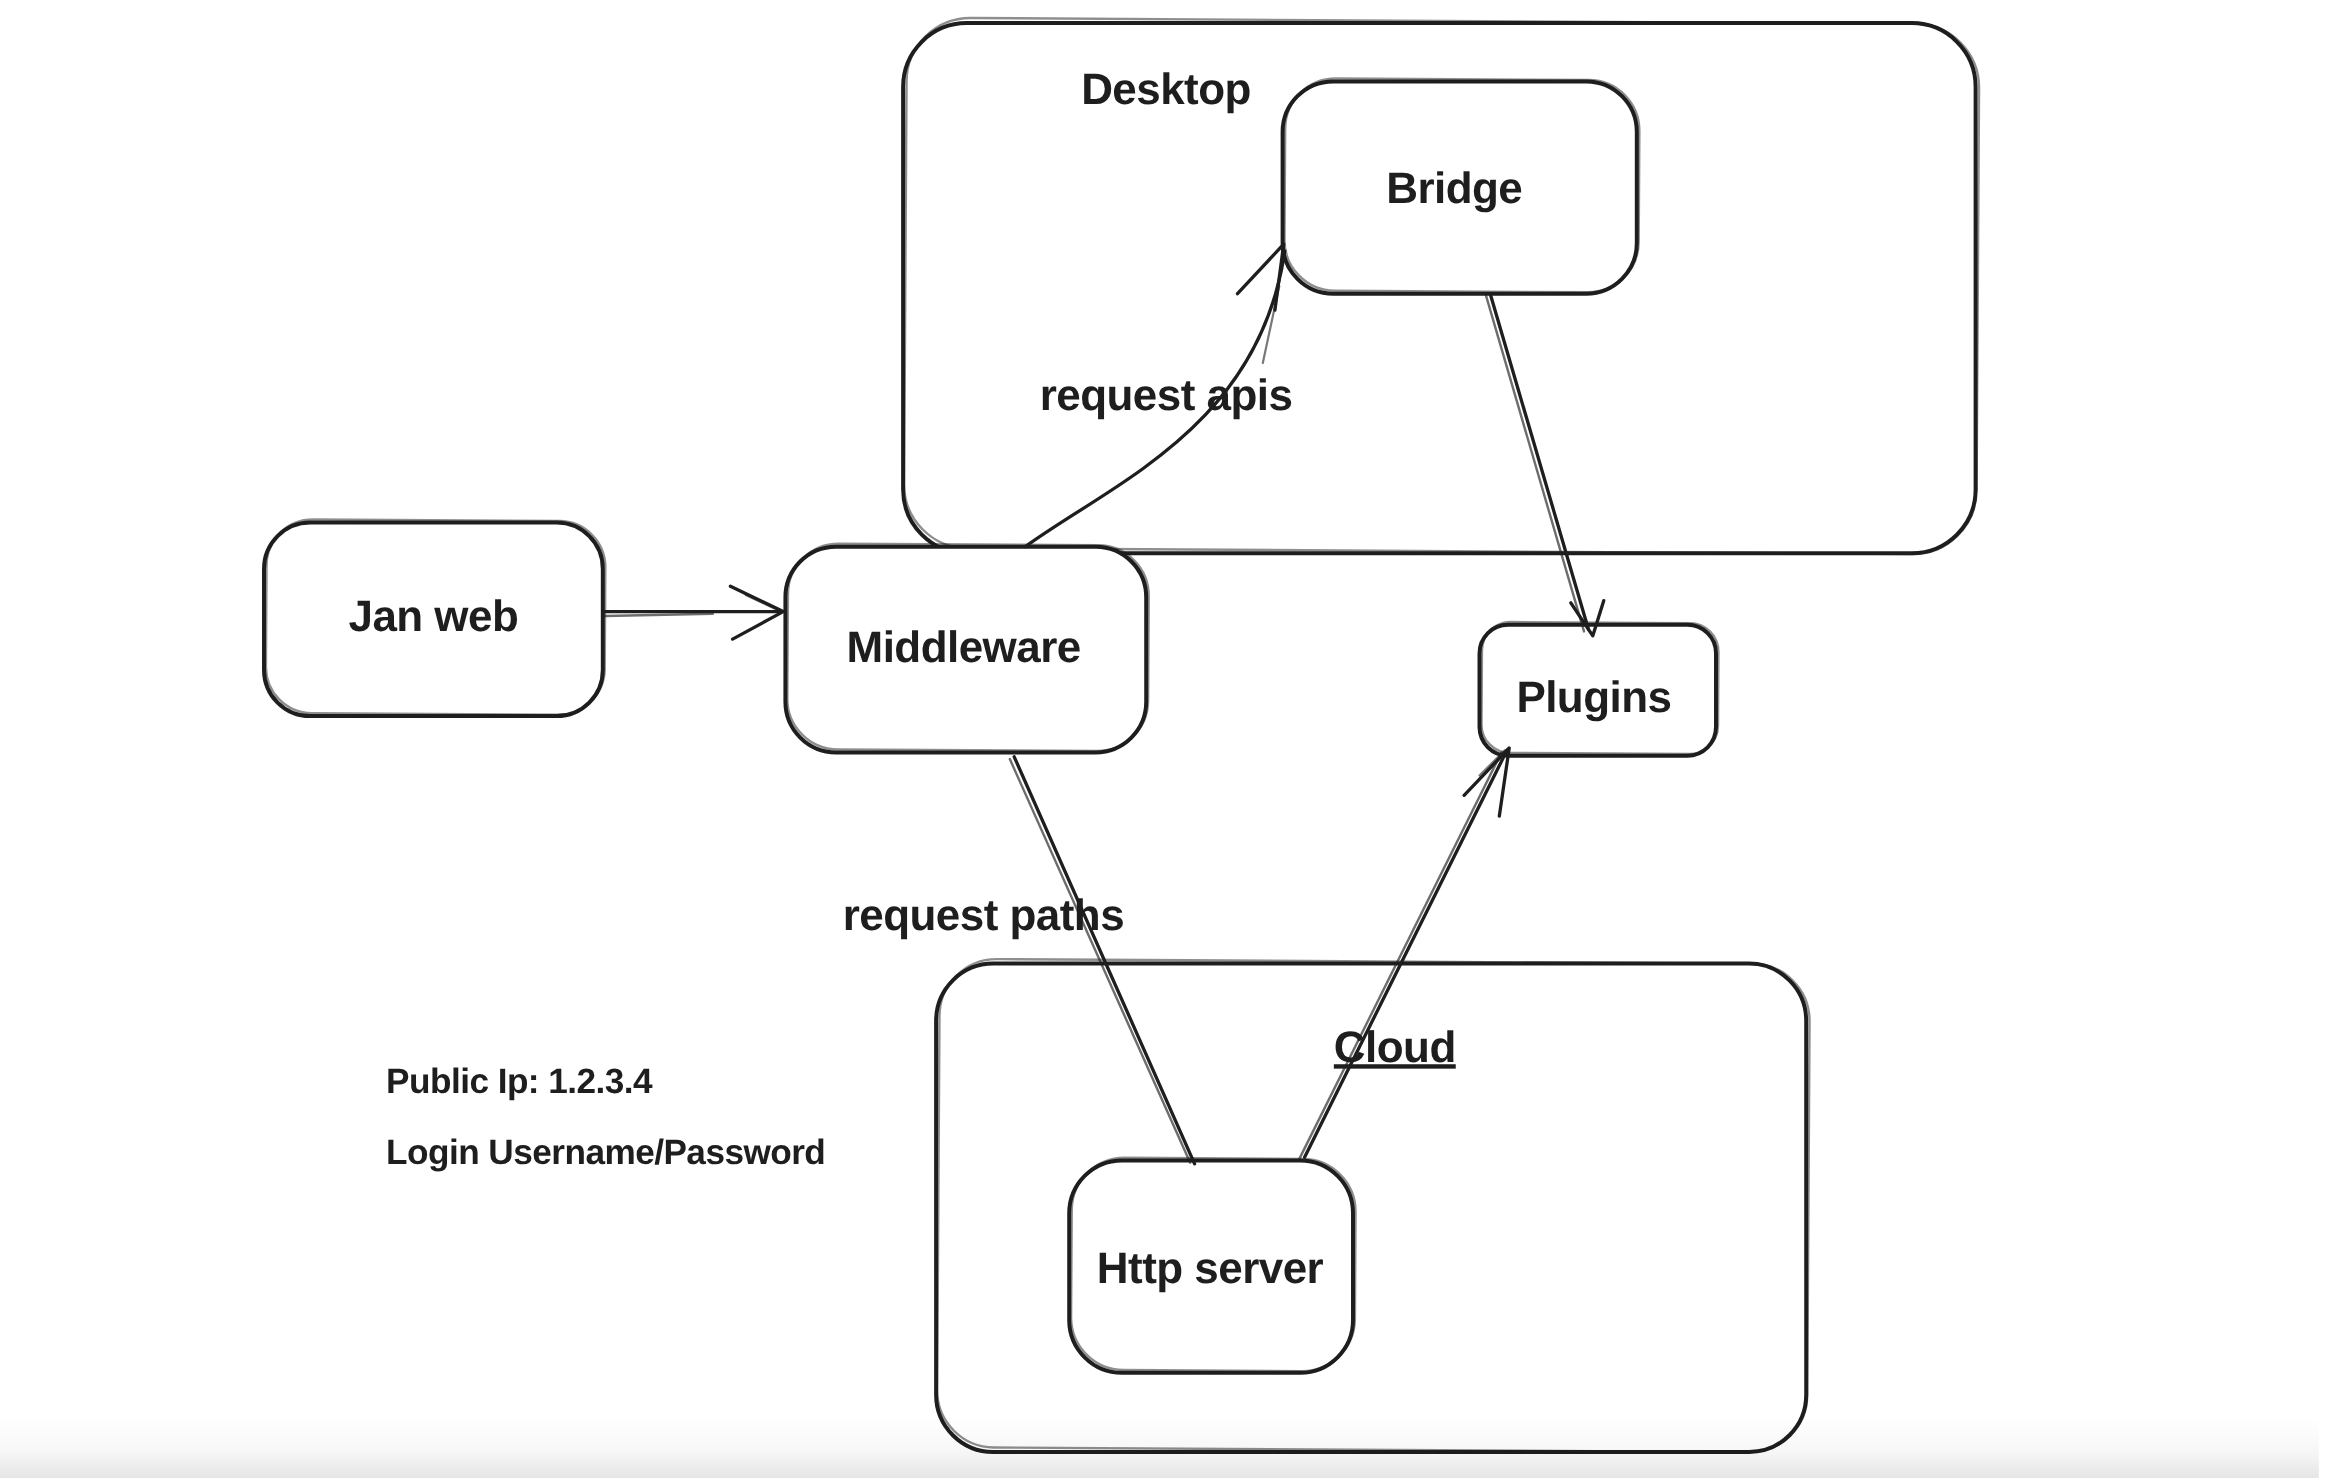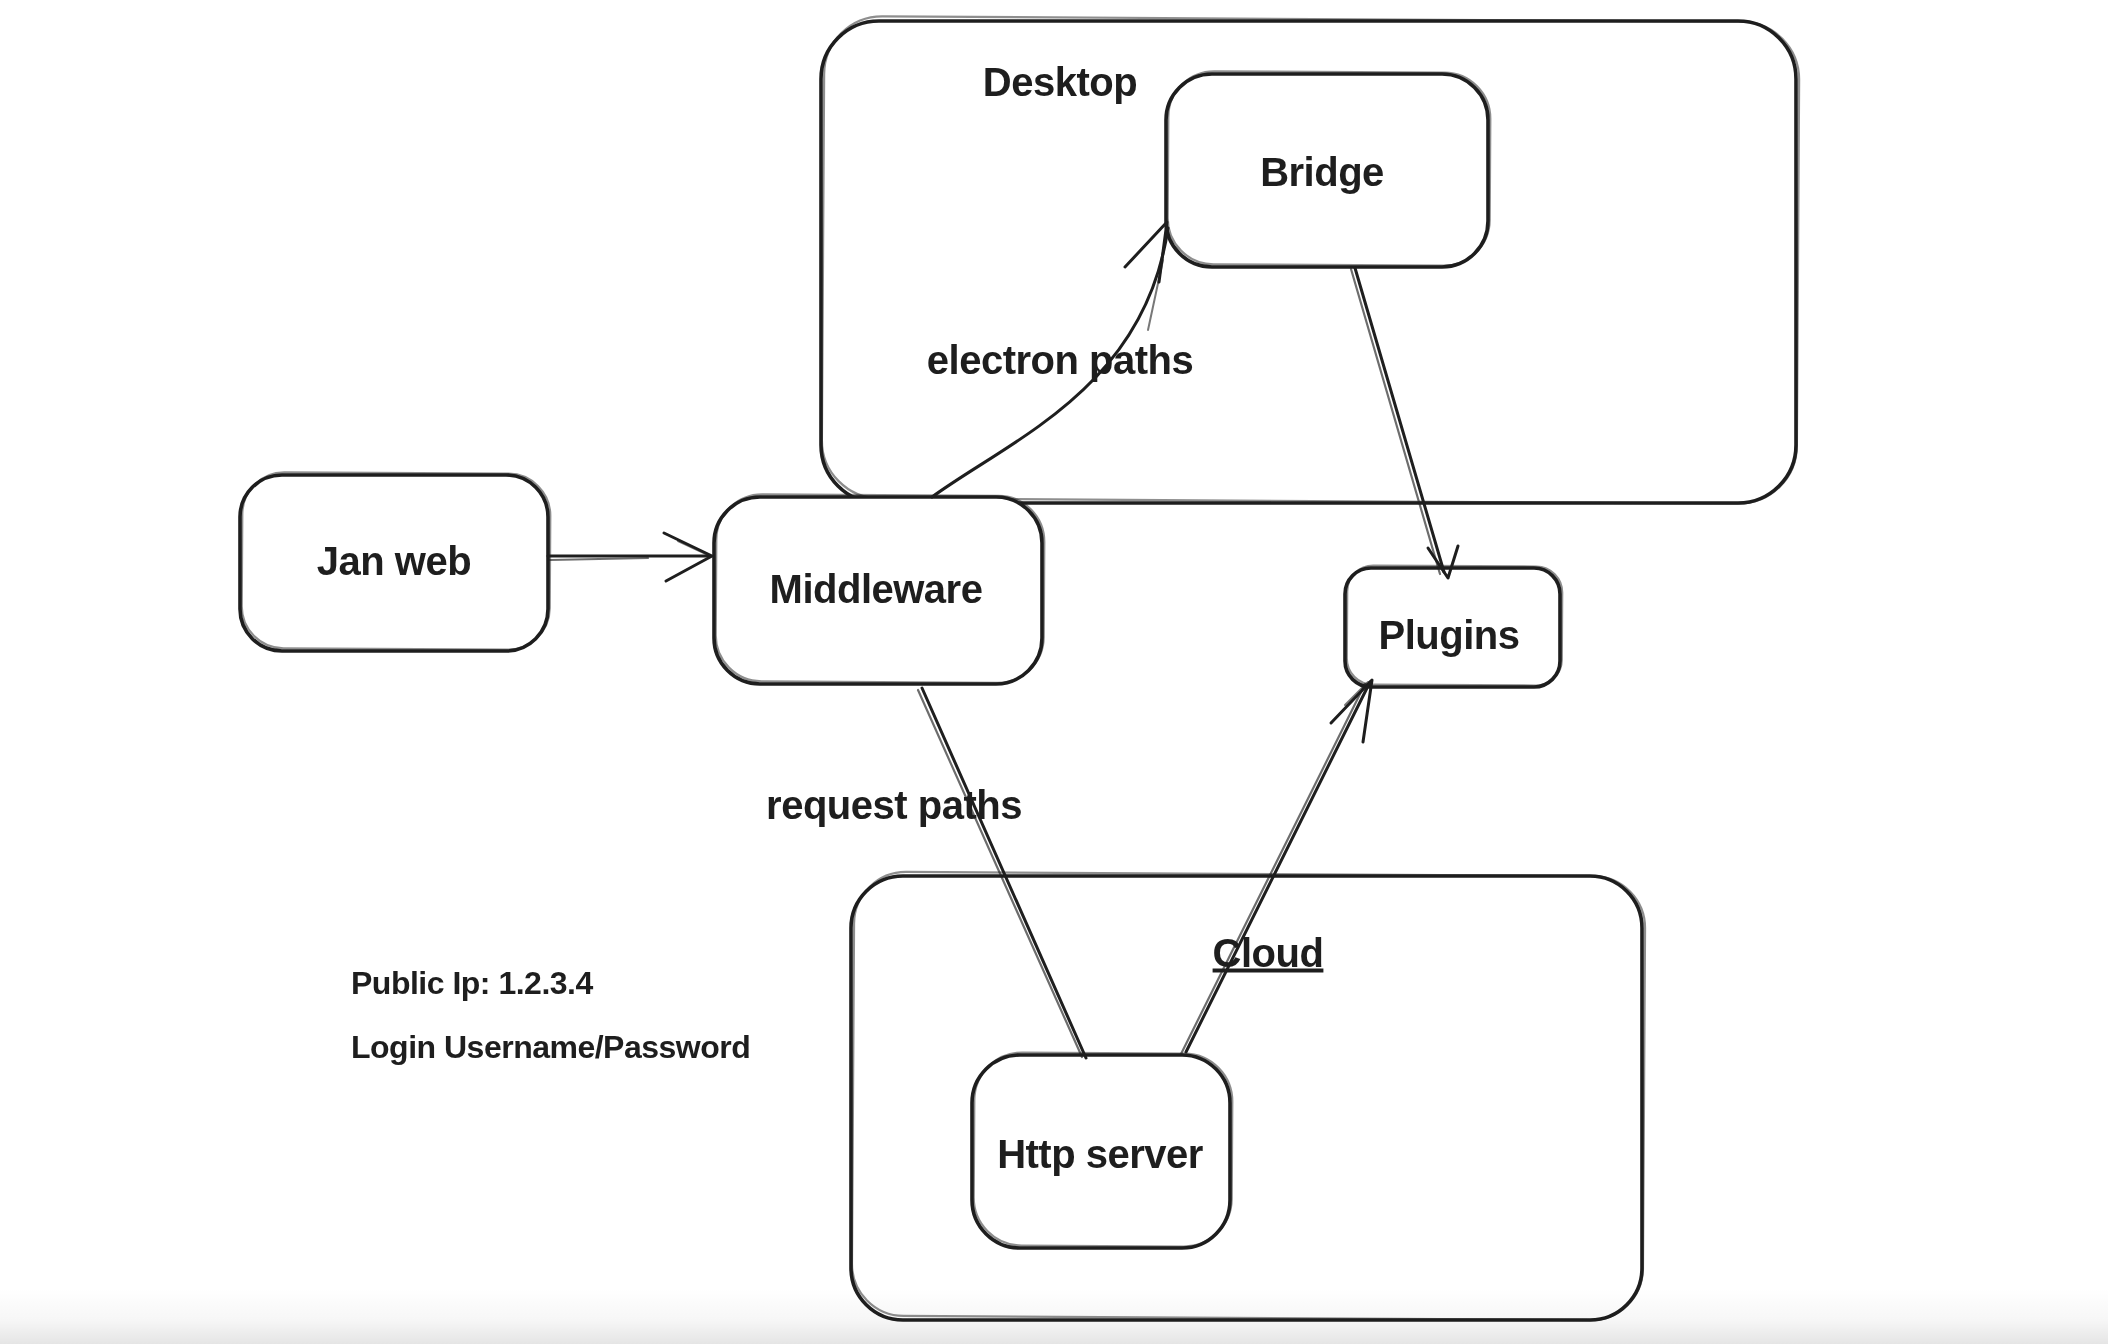--- a/index.html
+++ b/index.html
@@ -149,21 +149,21 @@
       </g>
     </svg>
   <div id="labels">
       <div class="lbl" style="left: 1060px; top: 82px;">Desktop</div>
       <div class="lbl" style="left: 1268px; top: 953px; text-decoration: underline;">Cloud</div>
       <div class="lbl" style="left: 394px; top: 561px;">Jan web</div>
       <div class="lbl" style="left: 876px; top: 589px;">Middleware</div>
       <div class="lbl" style="left: 1322px; top: 172px;">Bridge</div>
       <div class="lbl" style="left: 1449px; top: 635px;">Plugins</div>
       <div class="lbl" style="left: 1100px; top: 1154px;">Http server</div>
-      <div class="lbl" style="left: 1060px; top: 360px;">electron paths</div>
-      <div class="lbl" style="left: 894px; top: 805px;">request paths</div>
+      <div class="lbl" style="left: 1060px; top: 360px;">request apis</div>
+      <div class="lbl" style="left: 894px; top: 833px;">request paths</div>
       <div class="note" style="left: 351px; top: 951px;">
         <div>Public Ip: 1.2.3.4</div>
         <div>Login Username/Password</div>
       </div>
     </div>
   <div class="bottom-fade"></div>
 </div>
 
 </body></html>

